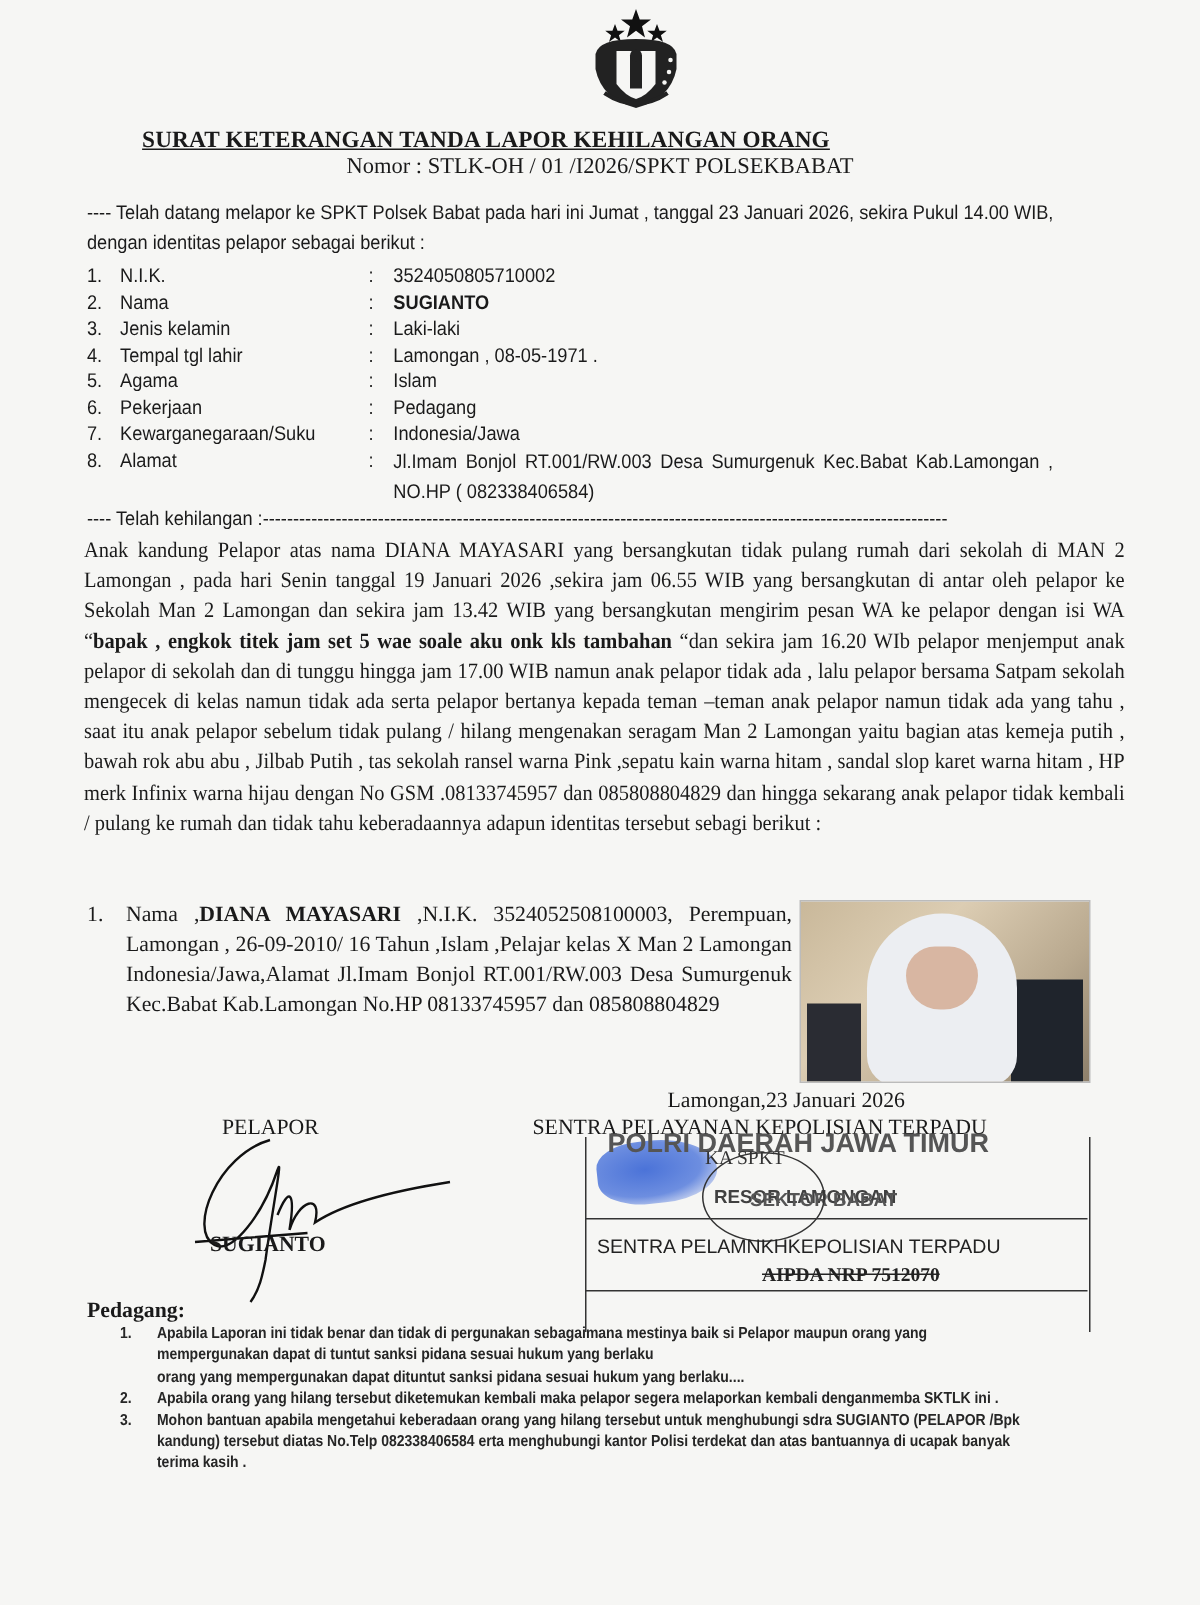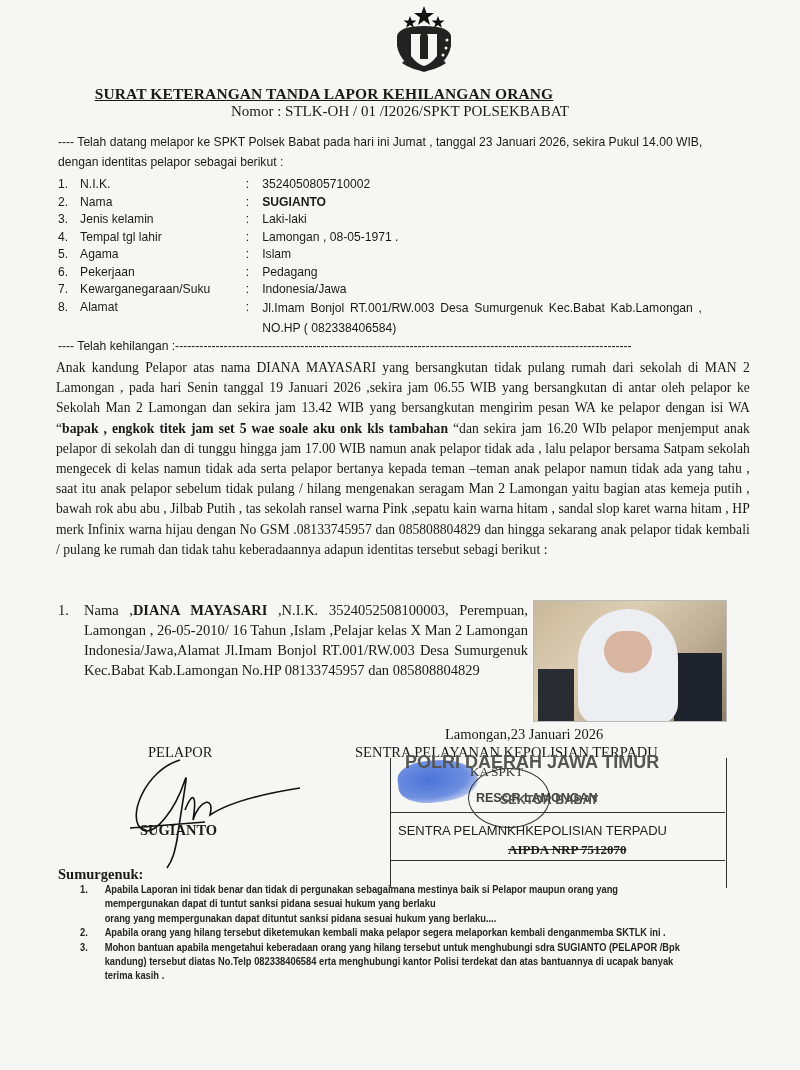--- a/index.html
+++ b/index.html
@@ -182,21 +182,21 @@
     </div>
   </div>
 
   <div class="lost-heading">---- Telah kehilangan :-----------------------------------------------------------------------------------------------------------------</div>
 
   <div class="narrative"><span>Anak kandung Pelapor atas nama DIANA MAYASARI  yang bersangkutan  tidak pulang rumah  dari sekolah di MAN 2 Lamongan , pada hari Senin tanggal 19 Januari 2026 ,sekira jam 06.55 WIB  yang bersangkutan di antar oleh  pelapor ke Sekolah Man 2 Lamongan  dan sekira jam 13.42 WIB  yang bersangkutan mengirim pesan WA ke pelapor dengan isi WA “</span><b>bapak , engkok titek jam set 5 wae soale aku onk kls tambahan</b><span> “dan sekira jam 16.20 WIb pelapor menjemput anak pelapor di sekolah dan di tunggu hingga jam 17.00 WIB namun anak pelapor tidak ada , lalu pelapor bersama Satpam sekolah mengecek di kelas  namun tidak ada serta pelapor  bertanya kepada teman –teman anak pelapor namun tidak ada yang tahu , saat itu  anak pelapor sebelum tidak pulang / hilang mengenakan seragam Man 2 Lamongan yaitu bagian  atas kemeja putih , bawah rok abu abu , Jilbab Putih , tas sekolah ransel warna Pink ,sepatu kain warna hitam , sandal slop karet warna hitam , HP merk Infinix  warna hijau dengan No GSM .08133745957 dan 085808804829 dan hingga sekarang anak pelapor tidak kembali / pulang ke rumah dan tidak tahu keberadaannya adapun identitas tersebut sebagi berikut :</span></div>
 
   <div class="person">
     <div class="person-inner">
       <span class="person-num">1.</span>
-      <span class="person-text"><span>Nama ,</span><b>DIANA MAYASARI</b><span>  ,N.I.K. 3524052508100003, Perempuan, Lamongan , 26-05-2010/ 16 Tahun ,Islam ,Pelajar kelas X Man 2 Lamongan Indonesia/Jawa,Alamat  Jl.Imam Bonjol  RT.001/RW.003  Desa  Sumurgenuk  Kec.Babat Kab.Lamongan  No.HP 08133745957 dan 085808804829</span></span>
+      <span class="person-text"><span>Nama ,</span><b>DIANA MAYASARI</b><span>  ,N.I.K. 3524052508100003, Perempuan, Lamongan , 26-09-2010/ 16 Tahun ,Islam ,Pelajar kelas X Man 2 Lamongan Indonesia/Jawa,Alamat  Jl.Imam Bonjol  RT.001/RW.003  Desa  Sumurgenuk  Kec.Babat Kab.Lamongan  No.HP 08133745957 dan 085808804829</span></span>
     </div>
   </div>
 
   <div class="photo">
     <div class="dark-l"></div>
     <div class="dark-r"></div>
     <div class="hijab"></div>
     <div class="face"></div>
   </div>
 
@@ -214,21 +214,21 @@
   <div class="stamp-line1">POLRI DAERAH JAWA TIMUR</div>
   <div class="stamp-kaspkt">KA SPKT</div>
   <div class="stamp-line2">RESOR LAMONGAN</div>
   <div class="stamp-line3">SEKTOR BABAT</div>
   <div class="stamp-circle"></div>
   <div class="stamp-hr1"></div>
   <div class="stamp-sentra2">SENTRA PELAMNKHKEPOLISIAN TERPADU</div>
   <div class="stamp-aipda">AIPDA NRP 7512070</div>
   <div class="stamp-hr2"></div>
 
-  <div class="perhatian-title">Sumurgenuk:</div>
+  <div class="perhatian-title">Pedagang:</div>
   <div class="notes">
     <div class="note">
       <span class="note-num">1.</span>
       <span class="note-text">Apabila Laporan ini tidak benar dan tidak di pergunakan sebagaimana mestinya baik si Pelapor maupun orang yang mempergunakan dapat di tuntut sanksi pidana sesuai hukum yang berlaku</span>
     </div>
     <div class="note-extra">orang yang mempergunakan dapat dituntut sanksi pidana sesuai hukum yang berlaku....</div>
     <div class="note">
       <span class="note-num">2.</span>
       <span class="note-text">Apabila orang yang hilang tersebut diketemukan kembali maka pelapor segera melaporkan kembali denganmemba SKTLK ini .</span>
     </div>

